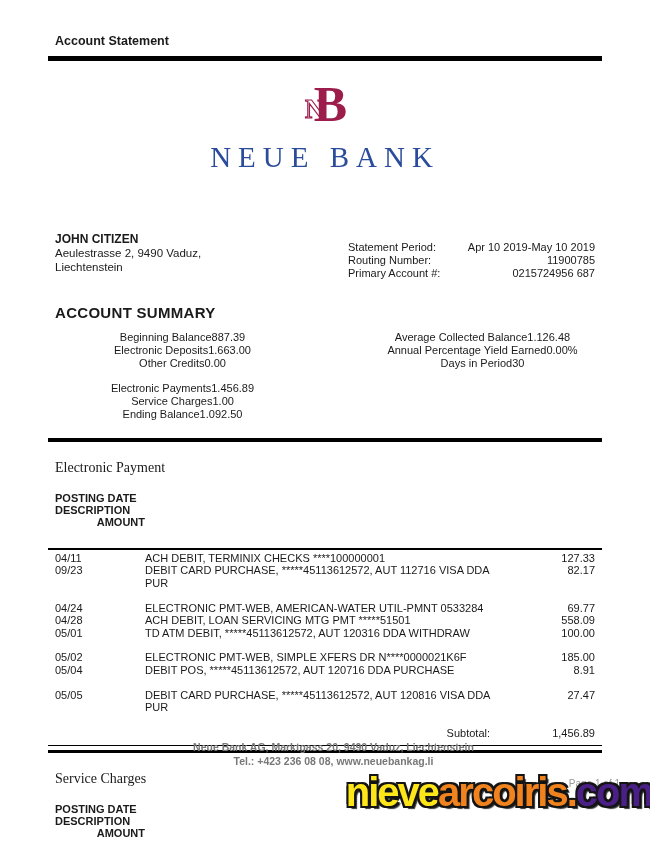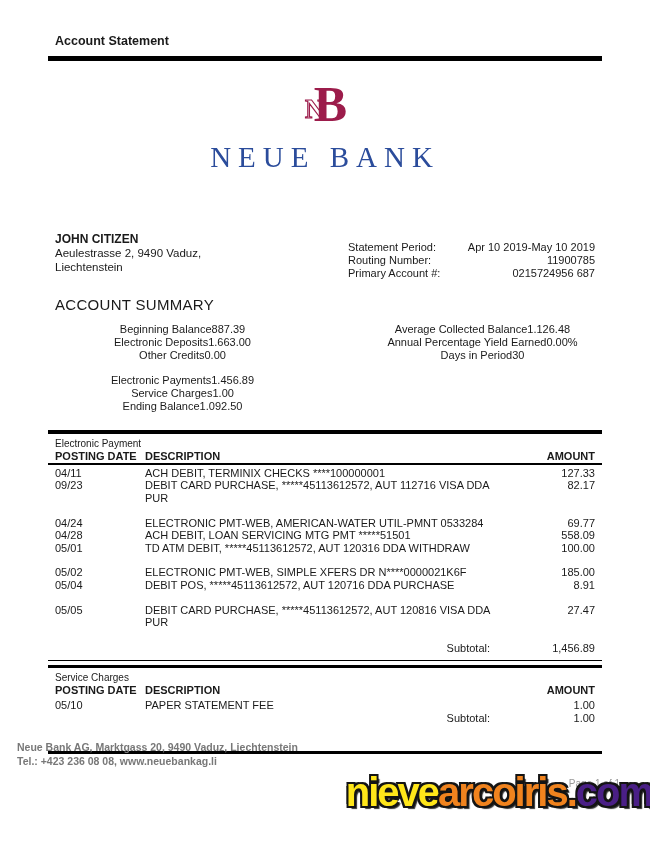--- a/index.html
+++ b/index.html
@@ -40,45 +40,45 @@
   
   .info-row { display:flex; justify-content:space-between; margin-top:58px; }
   .customer { font-size:11.5px; line-height:14px; }
   .customer .cust-name { font-weight:bold; font-size:12px; }
   .stmt-info { width:247px; padding-top:9px; font-size:11px; line-height:13px; }
   .stmt-info .si-row { display:flex; }
   .stmt-info .si-label { white-space:nowrap; }
   .stmt-info .si-value { flex:1; text-align:right; white-space:nowrap; }
 
   
-  .summary-title { margin-top:16px; font-size:15px; font-weight:normal; letter-spacing:.3px; }
+  .summary-title { margin-top:24px; font-size:15px; font-weight:bold; letter-spacing:.3px; }
   .sum-cols { display:flex; margin-top:10px; font-size:11px; line-height:12.8px; }
   .sum-left { width:255px; }
   .sum-right { margin-left:60px; flex:1; }
   .sum-row { display:flex; justify-content:center; }
   .sum-gap { height:13px; }
 
   
   .section-top { margin-top:17px; }
-  .tbl-label { font-size:10px; margin-top:4px; }
-  .tbl-head { display:flex; font-size:11px; font-weight:bold; margin-top:1px; padding-bottom:1px; }
+  .tbl-label { font-size:14px; margin-top:18px;font-family:Liberation Serif, serif; }
+  .tbl-head { display:flex; font-size:11px; font-weight:bold; margin-top:16px; padding-bottom:20px;flex-direction:column; }
   .c-date { width:90px; }
   .c-desc { flex:1; }
   .c-amt  { width:90px; text-align:right; }
   .t-row { display:flex; font-size:11px; line-height:12.6px; }
   .t-row.group-gap { margin-top:12px; }
   .rows { margin-top:2px; }
   .subtotal-row { display:flex; justify-content:flex-end; font-size:11px; margin-top:13px; }
   .subtotal-row .st-amt { width:105px; text-align:right; }
   .sep-thin { margin-top:6px; }
   .sep-thick { margin-top:4px; }
 
   
   .footer {
-    position:absolute; left:17px; right:0; top:740; top:740px; text-align:left;
+    position:absolute; left:17px; right:0; top:740; top:740px; text-align:center;
     font-size:10.5px; font-weight:bold; color:#787878; line-height:14px;
   }
   .page-indicator {
     position:absolute; top:778px; right:30px;
     font-size:10px; color:#9a9a9a;
   }
   .watermark {
     position:absolute; top:770px; right:-2px;
     font-size:40px; font-weight:bold; letter-spacing:-2px; white-space:nowrap;
     text-shadow:-2px -2px 0 #141414, 2px -2px 0 #141414, -2px 2px 0 #141414,

